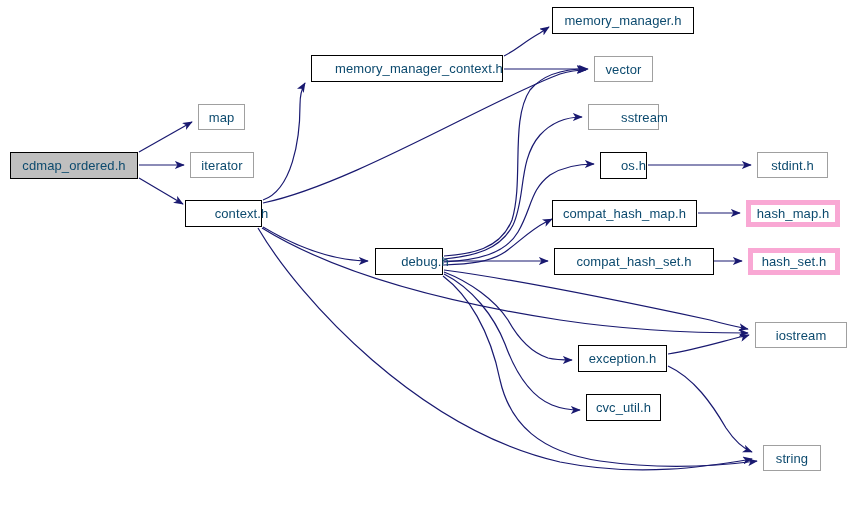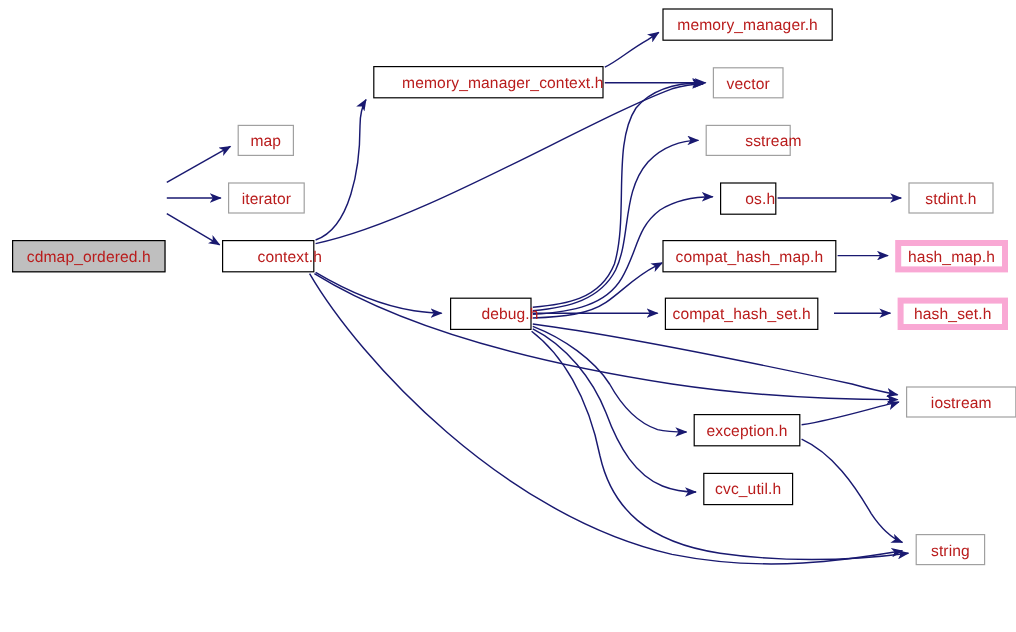--- a/index.html
+++ b/index.html
@@ -23,21 +23,21 @@
     height: 527px;
   }
   .node {
     position: absolute;
     box-sizing: border-box;
     display: flex;
     align-items: center;
     justify-content: center;
     font-size: 13px;
     line-height: 1;
-    color: #b91c1c;
+    color: #0c4a6e;
     background: #ffffff;
     border: 1px solid #000000;
     white-space: nowrap;
     z-index: 5;
     letter-spacing: 0.1px;
   }
   .node.sys {
     border: 1px solid #a0a0a0;
   }
   .node.alert {
@@ -108,21 +108,21 @@
 
       <path d="M443,276 C468,295 490,330 500,380 C510,424 540,452 600,461 C670,471 726,465 757,461"></path>
 
       <path d="M668,354 C694,350 720,342 740,337 C744,336 746,336 749,335"></path>
 
       <path d="M668,366 C694,378 712,404 726,428 C734,440 742,448 752,452"></path>
     </g>
   </svg>
 
   <div id="node-host">
-      <div class="node root" style="left: 10px; top: 152px; width: 128px; height: 27px; margin-top: 48px;">
+      <div class="node root" style="left: 10px; top: 152px; width: 128px; height: 27px;">
         <span class="node-label">cdmap_ordered.h</span>
       </div>
       <div class="node sys" style="left: 198px; top: 104px; width: 47px; height: 26px;">
         <span class="node-label">map</span>
       </div>
       <div class="node sys" style="left: 190px; top: 152px; width: 64px; height: 26px; justify-content: center;">
         <span class="node-label">iterator</span>
       </div>
       <div class="node" style="left: 185px; top: 200px; width: 77px; height: 27px; padding-left: 36px;">
         <span class="node-label">context.h</span>
@@ -147,21 +147,21 @@
       </div>
       <div class="node" style="left: 552px; top: 200px; width: 145px; height: 27px;">
         <span class="node-label">compat_hash_map.h</span>
       </div>
       <div class="node alert" style="left: 746px; top: 200px; width: 94px; height: 27px;">
         <span class="node-label">hash_map.h</span>
       </div>
       <div class="node" style="left: 375px; top: 248px; width: 68px; height: 27px; padding-left: 32px;">
         <span class="node-label">debug.h</span>
       </div>
-      <div class="node" style="left: 554px; top: 248px; width: 128px; height: 27px;">
+      <div class="node" style="left: 554px; top: 248px; width: 160px; height: 27px;">
         <span class="node-label">compat_hash_set.h</span>
       </div>
       <div class="node alert" style="left: 748px; top: 248px; width: 92px; height: 27px;">
         <span class="node-label">hash_set.h</span>
       </div>
       <div class="node sys" style="left: 755px; top: 322px; width: 92px; height: 26px;">
         <span class="node-label">iostream</span>
       </div>
       <div class="node" style="left: 578px; top: 345px; width: 89px; height: 27px;">
         <span class="node-label">exception.h</span>

